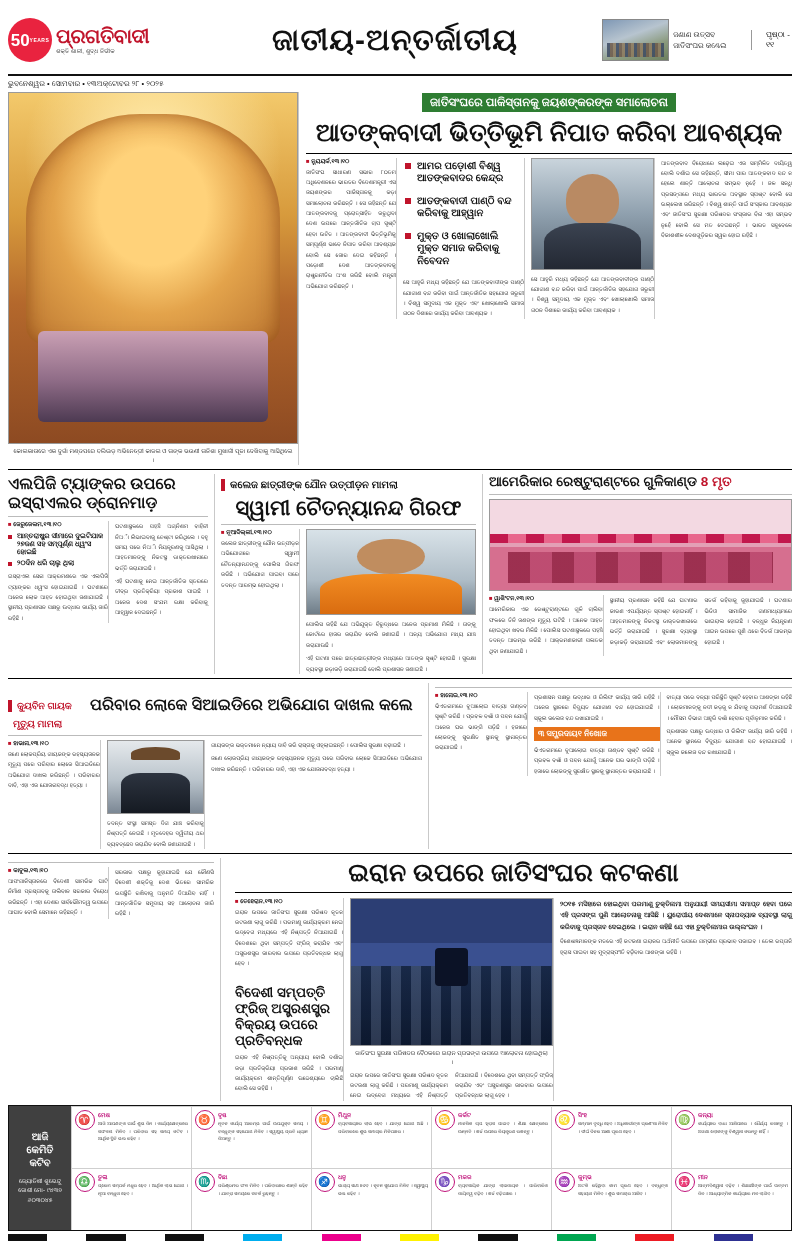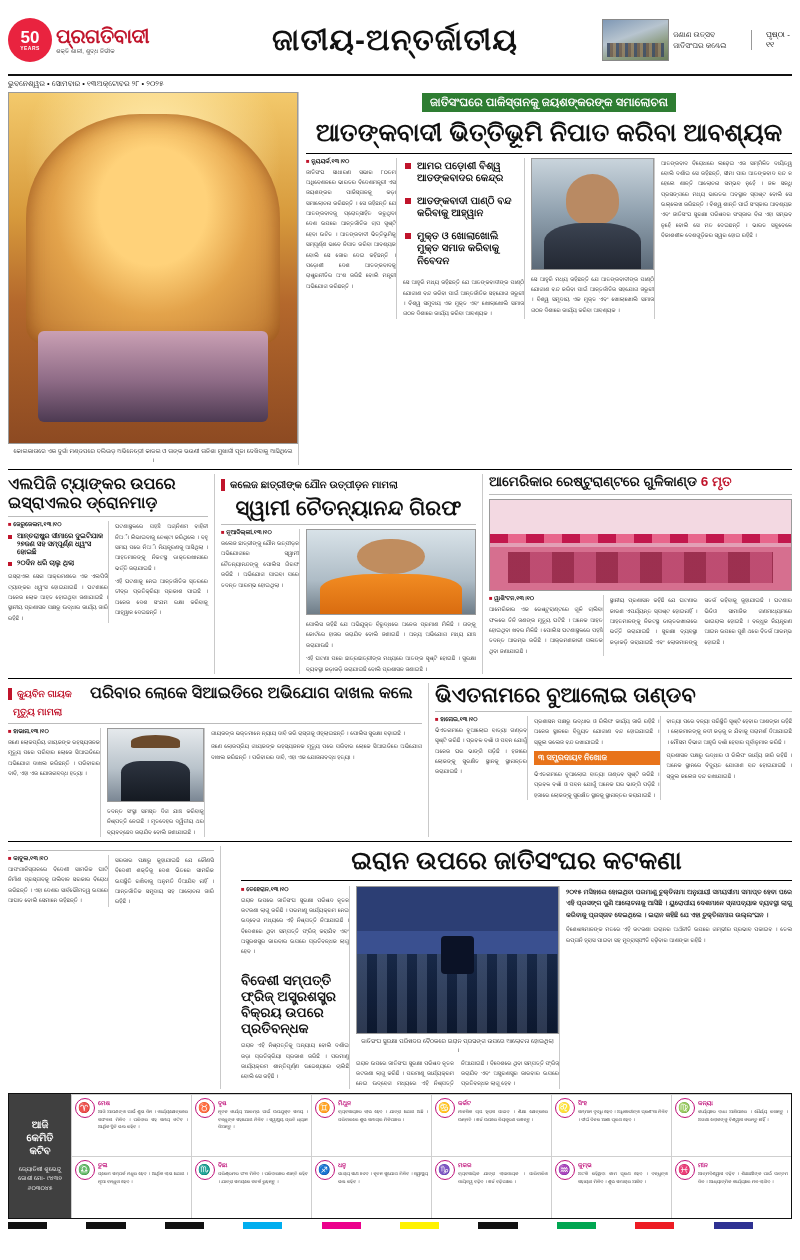--- a/index.html
+++ b/index.html
@@ -9,21 +9,21 @@
     font-family:"Liberation Sans", sans-serif;
     overflow:hidden;
   }
   .page { width:800px; height:1260px; position:relative; padding:6px 8px; }
 
   
   .masthead { display:flex; align-items:stretch; height:70px; border-bottom:2px solid #111; }
   .logo-box { width:180px; display:flex; align-items:center; gap:4px; }
   .logo-50 {
     width:44px; height:44px; border-radius:50%; background:#e9233f; color:#fff;
-    display:flex; flex-direction:column; align-items:center; justify-content:center;
+    display:flex; align-items:center; justify-content:center;
     font-size:17px; font-weight:bold; line-height:1;
   }
   .logo-50 small { font-size:5px; letter-spacing:.5px; }
   .logo-name { font-size:20px; font-weight:bold; color:#c0142b; letter-spacing:-0.5px; }
   .logo-sub { font-size:6px; color:#333; }
   .mast-center { flex:1; display:flex; flex-direction:column; align-items:center; justify-content:center; }
   .mast-title {
     font-size:30px; font-weight:bold; color:#111; letter-spacing:1px;
   }
   .mast-right { width:190px; display:flex; align-items:center; gap:4px; }
@@ -294,42 +294,42 @@
           <div class="photo ph-swami" style="height:86px;"></div>
           <div class="body-text" style="margin-top:4px;">ପୋଲିସ କହିଛି ଯେ ଅଭିଯୁକ୍ତ ବିରୁଦ୍ଧରେ ଅନେକ ପ୍ରମାଣ ମିଳିଛି । ତାଙ୍କୁ କୋର୍ଟରେ ହାଜର କରାଯିବ ବୋଲି ଜଣାଇଛି । ଅନ୍ୟ ଅଭିଯୋଗ ମଧ୍ୟ ଯାଞ୍ଚ କରାଯାଉଛି ।</div>
           <div class="body-text" style="margin-top:3px;">ଏହି ଘଟଣା ପରେ ଛାତ୍ରଛାତ୍ରୀଙ୍କ ମଧ୍ୟରେ ଆତଙ୍କ ସୃଷ୍ଟି ହୋଇଛି । ସୁରକ୍ଷା ବ୍ୟବସ୍ଥା କଡ଼ାକଡ଼ି କରାଯାଇଛି ବୋଲି ପ୍ରଶାସନ ଜଣାଇଛି ।</div>
         </div>
       </div>
     </div>
 
     <div class="sep-v" style="flex:1; padding-left:6px;">
       <div class="headline-sm">
         <span>ଆମେରିକାର ରେଷ୍ଟୁରାଣ୍ଟରେ ଗୁଳିକାଣ୍ଡ</span>
-        <span class="sm-red">6 ମୃତ</span>
+        <span class="sm-red">8 ମୃତ</span>
       </div>
       <div class="thin" style="margin:4px 0;"></div>
       <div class="photo ph-interior" style="height:92px;"></div>
       <div class="row" style="margin-top:4px;">
         <div style="flex:1;">
           <div class="byline">ୱାଶିଂଟନ,୧୩।୧୦</div>
           <div class="body-text">ଆମେରିକାର ଏକ ରେଷ୍ଟୁରାଣ୍ଟରେ ଗୁଳି ଚାଲିବା ଫଳରେ ତିନି ଜଣଙ୍କ ମୃତ୍ୟୁ ଘଟିଛି । ଅନେକ ଆହତ ହୋଇଥିବା ଖବର ମିଳିଛି । ପୋଲିସ ଘଟଣାସ୍ଥଳରେ ପହଞ୍ଚି ତଦନ୍ତ ଆରମ୍ଭ କରିଛି । ଆକ୍ରମଣକାରୀ ପଳାତକ ଥିବା ଜଣାଯାଇଛି ।</div>
         </div>
         <div class="sep-v" style="flex:1.6; padding-left:6px;">
           <div class="body-text" style="column-count:2;">ସ୍ଥାନୀୟ ପ୍ରଶାସନ କହିଛି ଯେ ଘଟଣାର କାରଣ ଏପର୍ଯ୍ୟନ୍ତ ସ୍ପଷ୍ଟ ହୋଇନାହିଁ । ଆହତମାନଙ୍କୁ ନିକଟସ୍ଥ ଡାକ୍ତରଖାନାରେ ଭର୍ତ୍ତି କରାଯାଇଛି । ସୁରକ୍ଷା ବ୍ୟବସ୍ଥା କଡ଼ାକଡ଼ି କରାଯାଇଛି ଏବଂ ଲୋକମାନଙ୍କୁ ସତର୍କ ରହିବାକୁ କୁହାଯାଇଛି । ଘଟଣାର ଭିଡିଓ ସାମାଜିକ ଗଣମାଧ୍ୟମରେ ଭାଇରାଲ ହୋଇଛି । ବନ୍ଧୁକ ନିୟନ୍ତ୍ରଣ ଆଇନ ଉପରେ ପୁଣି ଥରେ ବିତର୍କ ଆରମ୍ଭ ହୋଇଛି ।</div>
         </div>
       </div>
     </div>
   </div>
 
   <div class="rule" style="margin:4px 0;"></div>
 
   <div class="row">
 
     <div style="width:420px; padding-right:6px;">
-      <div class="row" style="align-items:flex-start; gap:6px;">
+      <div class="row" style="align-items:flex-start; gap:6px;margin-top:12px;">
         <div style="width:76px;">
           <div class="kicker kicker-red" style="font-size:9.5px;">କ୍ୟୁବିନ ଗାୟକ</div>
           <div class="kicker kicker-red" style="font-size:9.5px; border-left:none; padding-left:5px;">ମୃତ୍ୟୁ ମାମଲା</div>
         </div>
         <div style="flex:1;">
           <div class="headline-md">ପରିବାର ଲୋକେ ସିଆଇଡିରେ ଅଭିଯୋଗ ଦାଖଲ କଲେ</div>
         </div>
       </div>
       <div class="thin" style="margin:4px 0;"></div>
       <div class="row">
@@ -342,21 +342,20 @@
           <div class="body-text" style="margin-top:4px;">ତଦନ୍ତ ସଂସ୍ଥା ସମସ୍ତ ଦିଗ ଯାଞ୍ଚ କରିବାକୁ ନିଷ୍ପତ୍ତି ନେଇଛି । ମୃତଦେହର ଦ୍ୱିତୀୟ ଥର ବ୍ୟବଚ୍ଛେଦ କରାଯିବ ବୋଲି ଜଣାଯାଇଛି ।</div>
         </div>
         <div class="sep-v" style="flex:1; padding-left:6px;">
           <div class="body-text">ଗାୟକଙ୍କ ଭକ୍ତମାନେ ନ୍ୟାୟ ଦାବି କରି ରାସ୍ତାକୁ ଓହ୍ଲାଇଛନ୍ତି । ପୋଲିସ ସୁରକ୍ଷା ବଢ଼ାଇଛି ।</div>
           <div class="body-text" style="margin-top:3px;">ଜଣେ ଲୋକପ୍ରିୟ ଗାୟକଙ୍କ ରହସ୍ୟଜନକ ମୃତ୍ୟୁ ପରେ ପରିବାର ଲୋକେ ସିଆଇଡିରେ ଅଭିଯୋଗ ଦାଖଲ କରିଛନ୍ତି । ପରିବାରର ଦାବି, ଏହା ଏକ ଯୋଜନାବଦ୍ଧ ହତ୍ୟା ।</div>
         </div>
       </div>
     </div>
 
     <div class="sep-v" style="flex:1; padding-left:6px;">
-      <div class="headline-lg" style="text-align:left;">ଭିଏତନାମରେ ବୁଆଲୋଇ ତାଣ୍ଡବ</div>
       <div class="thin" style="margin:4px 0;"></div>
       <div class="row">
         <div style="width:92px;">
           <div class="byline">ହାନୋଇ,୧୩।୧୦</div>
           <div class="body-text">ଭିଏତନାମରେ ବୁଆଲୋଇ ବାତ୍ୟା ତାଣ୍ଡବ ସୃଷ୍ଟି କରିଛି । ପ୍ରବଳ ବର୍ଷା ଓ ପବନ ଯୋଗୁଁ ଅନେକ ଘର ଭାଙ୍ଗି ପଡ଼ିଛି । ହଜାରେ ଲୋକଙ୍କୁ ସୁରକ୍ଷିତ ସ୍ଥାନକୁ ସ୍ଥାନାନ୍ତର କରାଯାଇଛି ।</div>
         </div>
         <div class="sep-v" style="flex:1; padding-left:6px;">
           <div class="body-text">ପ୍ରଶାସନ ପକ୍ଷରୁ ଉଦ୍ଧାର ଓ ରିଲିଫ କାର୍ଯ୍ୟ ଜାରି ରହିଛି । ଅନେକ ସ୍ଥାନରେ ବିଦ୍ୟୁତ ଯୋଗାଣ ବନ୍ଦ ହୋଇଯାଇଛି । ସ୍କୁଲ କଲେଜ ବନ୍ଦ ରଖାଯାଇଛି ।</div>
           <div style="background:#e8731a; color:#fff; font-size:8px; font-weight:bold; padding:2px 4px; margin:4px 0;">୩ ସମ୍ପ୍ରଦାୟ୧ ନିଖୋଜ</div>
           <div class="body-text">ଭିଏତନାମରେ ବୁଆଲୋଇ ବାତ୍ୟା ତାଣ୍ଡବ ସୃଷ୍ଟି କରିଛି । ପ୍ରବଳ ବର୍ଷା ଓ ପବନ ଯୋଗୁଁ ଅନେକ ଘର ଭାଙ୍ଗି ପଡ଼ିଛି । ହଜାରେ ଲୋକଙ୍କୁ ସୁରକ୍ଷିତ ସ୍ଥାନକୁ ସ୍ଥାନାନ୍ତର କରାଯାଇଛି ।</div>
@@ -379,21 +378,21 @@
         <div style="width:100px;">
           <div class="byline">କାବୁଲ,୧୩।୧୦</div>
           <div class="body-text">ଆଫଗାନିସ୍ତାନରେ ବିଦେଶୀ ସାମରିକ ଘାଟି ନିର୍ମାଣ ପ୍ରସ୍ତାବକୁ ତାଲିବାନ ସରକାର ବିରୋଧ କରିଛନ୍ତି । ଏହା ଦେଶର ସାର୍ବଭୌମତ୍ୱ ଉପରେ ଆଘାତ ବୋଲି ସେମାନେ କହିଛନ୍ତି ।</div>
         </div>
         <div class="sep-v" style="flex:1; padding-left:6px;">
           <div class="body-text">ସରକାର ପକ୍ଷରୁ କୁହାଯାଇଛି ଯେ କୌଣସି ବିଦେଶୀ ଶକ୍ତିକୁ ଦେଶ ଭିତରେ ସାମରିକ ଉପସ୍ଥିତି ରଖିବାକୁ ଅନୁମତି ଦିଆଯିବ ନାହିଁ । ଆନ୍ତର୍ଜାତିକ ସମୁଦାୟ ସହ ଆଲୋଚନା ଜାରି ରହିଛି ।</div>
         </div>
       </div>
     </div>
 
-    <div class="sep-v" style="flex:1; padding-left:20px;">
+    <div class="sep-v" style="flex:1; padding-left:14px;">
       <div class="headline-xl" style="text-align:center;">ଇରାନ ଉପରେ ଜାତିସଂଘର କଟକଣା</div>
       <div class="rule" style="margin:5px 0;"></div>
       <div class="row">
         <div style="width:108px;">
           <div class="byline">ତେହେରାନ,୧୩।୧୦</div>
           <div class="body-text">ଇରାନ ଉପରେ ଜାତିସଂଘ ସୁରକ୍ଷା ପରିଷଦ ନୂତନ କଟକଣା ଲାଗୁ କରିଛି । ପରମାଣୁ କାର୍ଯ୍ୟକ୍ରମ ନେଇ ଉଦ୍‌ବେଗ ମଧ୍ୟରେ ଏହି ନିଷ୍ପତ୍ତି ନିଆଯାଇଛି । ବିଦେଶରେ ଥିବା ସମ୍ପତ୍ତି ଫ୍ରିଜ୍ କରାଯିବ ଏବଂ ଅସ୍ତ୍ରଶସ୍ତ୍ର କାରବାର ଉପରେ ପ୍ରତିବନ୍ଧକ ଲାଗୁ ହେବ ।</div>
           <div class="headline-sm" style="margin:16px 0 3px;">ବିଦେଶୀ ସମ୍ପତ୍ତି ଫ୍ରିଜ୍ ଅସ୍ତ୍ରଶସ୍ତ୍ର ବିକ୍ରୟ ଉପରେ ପ୍ରତିବନ୍ଧକ</div>
           <div class="body-text">ଇରାନ ଏହି ନିଷ୍ପତ୍ତିକୁ ଅନ୍ୟାୟ ବୋଲି ଦର୍ଶାଇ କଡ଼ା ପ୍ରତିକ୍ରିୟା ପ୍ରକାଶ କରିଛି । ପରମାଣୁ କାର୍ଯ୍ୟକ୍ରମ ଶାନ୍ତିପୂର୍ଣ୍ଣ ଉଦ୍ଦେଶ୍ୟରେ ଚାଲିଛି ବୋଲି ସେ କହିଛି ।</div>
         </div>
         <div class="sep-v" style="width:210px; padding-left:6px;">

